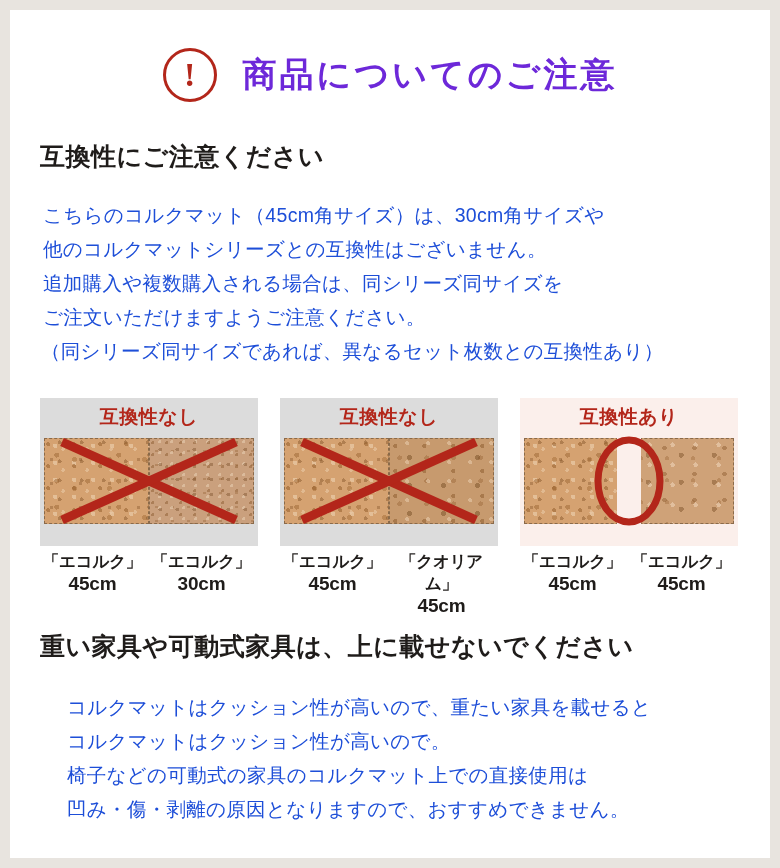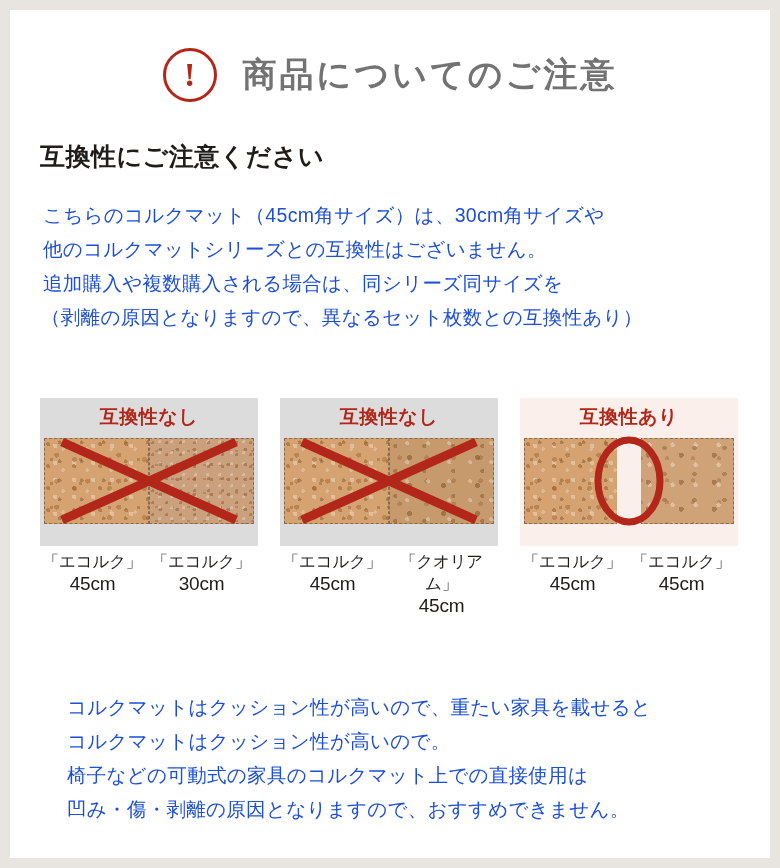--- a/index.html
+++ b/index.html
@@ -50,21 +50,21 @@
   .warn-icon span {
     color: #b3261a;
     font-size: 34px;
     font-weight: bold;
     line-height: 1;
     font-family: "Liberation Serif", serif;
   }
   .title-text {
     font-size: 34px;
     font-weight: bold;
-    color: #737373;
+    color: #6d28d9;
     letter-spacing: 3px;
     white-space: nowrap;
   }
   
   .sec-head {
     position: absolute;
     font-size: 25px;
     font-weight: bold;
     color: #1f1c1a;
     letter-spacing: 0.5px;
@@ -198,21 +198,21 @@
     background: #fbefeb;
   }
   .fig-caption {
     display: flex;
     margin-top: 4px;
   }
   .cap {
     width: 105px;
     text-align: center;
     font-size: 16.5px;
-    font-weight: normal;
+    font-weight: bold;
     color: #1f1c1a;
     line-height: 22px;
     letter-spacing: -0.2px;
   }
   .cap .num {
     display: block;
     font-size: 19px;
     line-height: 24px;
   }
   .cap-pad { margin-left: 4px; }
@@ -229,21 +229,22 @@
       </div>
       <div class="title-text">商品についてのご注意</div>
     </div>
 
     <div class="sec-head" id="head1">互換性にご注意ください</div>
 
     <div class="body-block" id="body1">
       <div>こちらのコルクマット（45cm角サイズ）は、30cm角サイズや</div>
       <div>他のコルクマットシリーズとの互換性はございません。</div>
       <div>追加購入や複数購入される場合は、同シリーズ同サイズを</div>
-      <div class="indent-paren">（剥離の原因となりますので、異なるセット枚数との互換性あり）</div>
+      <div>ご注文いただけますようご注意ください。</div>
+      <div class="indent-paren">（同シリーズ同サイズであれば、異なるセット枚数との互換性あり）</div>
     </div>
 
     <div class="figs">
 
       <div class="fig">
         <div class="fig-band">
           <div class="fig-label">互換性なし</div>
           <div class="mats">
             <div class="mat cork-a"></div>
             <div class="mat cork-b"></div>
@@ -308,20 +309,21 @@
           </div>
           <div class="cap cap-pad">
             <span>「エコルク」</span>
             <span class="num">45cm</span>
           </div>
         </div>
       </div>
 
     </div>
 
+    <div class="sec-head" id="head2">重い家具や可動式家具は、上に載せないでください</div>
 
     <div class="body-block" id="body2">
       <div>コルクマットはクッション性が高いので、重たい家具を載せると</div>
       <div>コルクマットはクッション性が高いので。</div>
       <div>椅子などの可動式の家具のコルクマット上での直接使用は</div>
       <div>凹み・傷・剥離の原因となりますので、おすすめできません。</div>
     </div>
 
   </div>
 </div>

